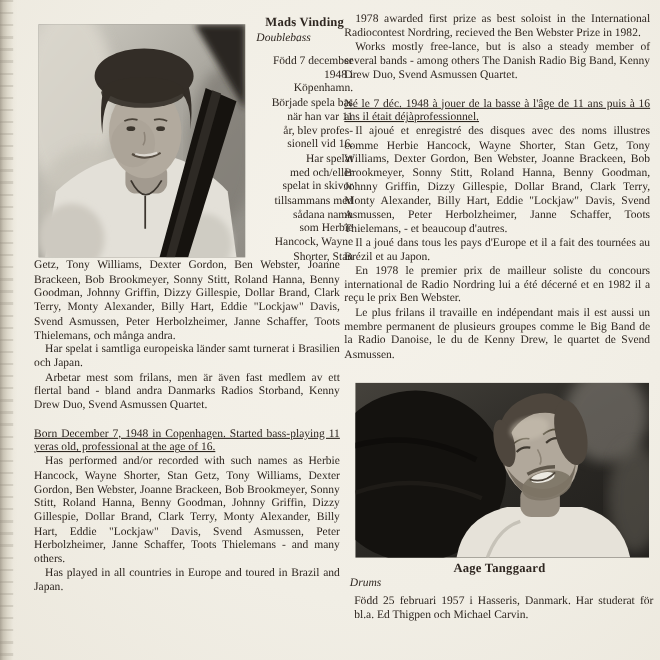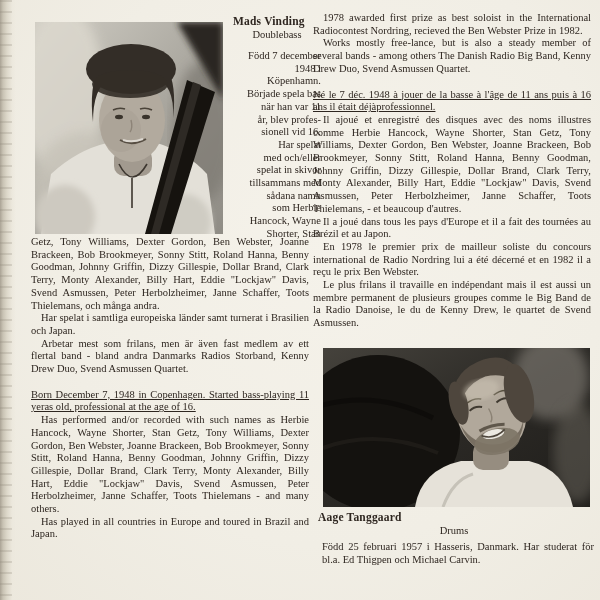--- a/index.html
+++ b/index.html
@@ -17,22 +17,22 @@
   .spine-streaks{
     position:absolute;left:0;top:0;width:12px;height:600px;opacity:.25;
     background:repeating-linear-gradient(180deg,#8d8678 0 2px,transparent 2px 11px);
   }
   .photo{position:absolute;overflow:hidden;background:#9a978f;}
   .photo svg{display:block;}
   .photo-left{left:35px;top:22px;width:188px;height:212px;}
   .photo-right{left:323px;top:348px;width:267px;height:159px;}
 
   .side-col{position:absolute;left:233px;top:15px;width:88px;}
-  .name{font-weight:bold;font-size:11.5px;line-height:13px;letter-spacing:.2px;}
-  .instrument{font-size:10.5px;line-height:13px;text-align:center;}
+  .name{font-weight:bold;font-size:11.5px;line-height:13px;letter-spacing:.2px;text-align:center;}
+  .instrument{font-style:italic;font-size:10.5px;line-height:13px;}
   .side-text{white-space:pre-wrap;font-size:10.5px;line-height:12.7px;margin-top:9px;text-align:right;}
 
   .col{position:absolute;}
   .left-col{left:31px;top:236px;width:278px;}
   .right-col{left:313px;top:12px;width:278px;}
   .aage-col{left:322px;top:541px;width:272px;}
   .caption{position:absolute;left:318px;top:511px;width:272px;}
 
   p{margin:0;font-size:10.5px;line-height:12.7px;text-align:justify;}
   .ind{text-indent:10px;}

